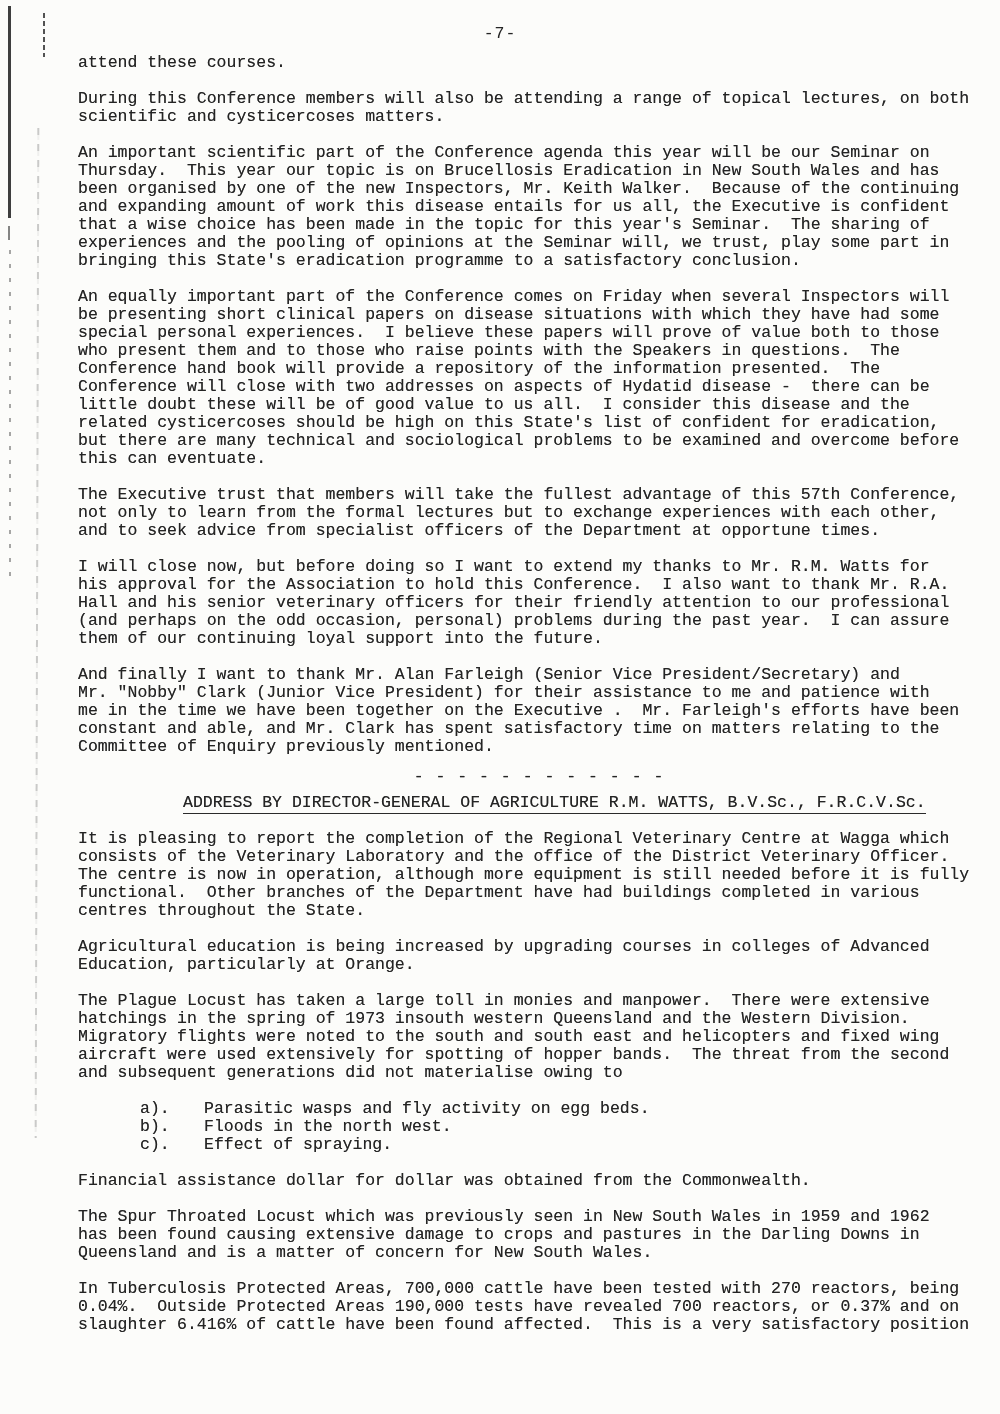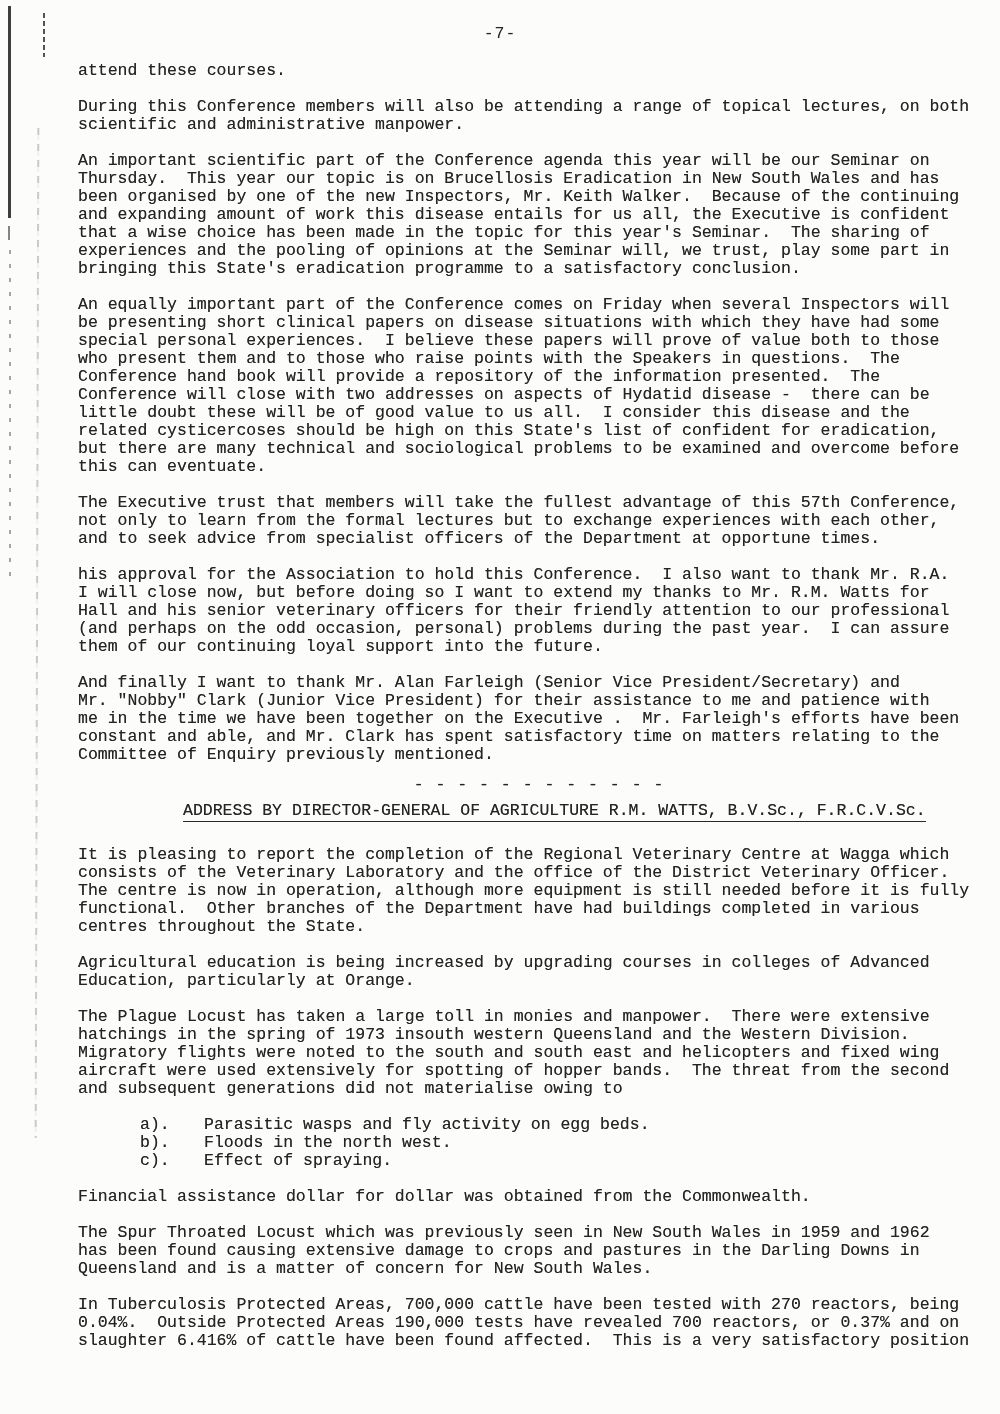--- a/index.html
+++ b/index.html
@@ -17,37 +17,37 @@
   }
   .page-number {
     position: absolute;
     top: 24px; left: 0; width: 1000px;
     text-align: center;
     font-size: 16.5px;
     letter-spacing: 1px;
   }
   .page-body {
     position: absolute;
-    left: 78px; top: 62px; width: 922px;
+    left: 78px; top: 54px; width: 922px;
     font-size: 16.5px;
     line-height: 18px;
     text-shadow: 0 0 0.5px rgba(20,20,20,0.55);
   }
   .block { margin: 0 0 18px 0; }
   .line { white-space: pre; }
   .block-separator {
     text-align: center;
     margin-top: -6px;
     margin-bottom: 8px;
     letter-spacing: 1px;
     white-space: pre;
   }
   .block-heading {
     padding-left: 105px;
-    margin-bottom: 26px;
+    margin-bottom: 18px;
     white-space: pre;
   }
   .block-heading .u {
     border-bottom: 1.6px solid #2a2a2a;
     padding-bottom: 1px;
   }
   .block-list .line { padding-left: 62px; }
   .list-label { display: inline-block; width: 64px; }
   
   .artifact { position: absolute; pointer-events: none; }
@@ -80,21 +80,21 @@
   <div class="artifact wavy-line"></div>
 
   <div class="page-number">-7-</div>
 
   <div class="page-body">
       <div class="block block-paragraph">
         <div class="line">attend these courses.</div>
       </div>
       <div class="block block-paragraph">
         <div class="line">During this Conference members will also be attending a range of topical lectures, on both</div>
-        <div class="line">scientific and administrative manpower.</div>
+        <div class="line">scientific and cysticercoses matters.</div>
       </div>
       <div class="block block-paragraph">
         <div class="line">An important scientific part of the Conference agenda this year will be our Seminar on</div>
         <div class="line">Thursday.  This year our topic is on Brucellosis Eradication in New South Wales and has</div>
         <div class="line">been organised by one of the new Inspectors, Mr. Keith Walker.  Because of the continuing</div>
         <div class="line">and expanding amount of work this disease entails for us all, the Executive is confident</div>
         <div class="line">that a wise choice has been made in the topic for this year's Seminar.  The sharing of</div>
         <div class="line">experiences and the pooling of opinions at the Seminar will, we trust, play some part in</div>
         <div class="line">bringing this State's eradication programme to a satisfactory conclusion.</div>
       </div>
@@ -109,22 +109,22 @@
         <div class="line">related cysticercoses should be high on this State's list of confident for eradication,</div>
         <div class="line">but there are many technical and sociological problems to be examined and overcome before</div>
         <div class="line">this can eventuate.</div>
       </div>
       <div class="block block-paragraph">
         <div class="line">The Executive trust that members will take the fullest advantage of this 57th Conference,</div>
         <div class="line">not only to learn from the formal lectures but to exchange experiences with each other,</div>
         <div class="line">and to seek advice from specialist officers of the Department at opportune times.</div>
       </div>
       <div class="block block-paragraph">
+        <div class="line">I will close now, but before doing so I want to extend my thanks to Mr. R.M. Watts for</div>
         <div class="line">his approval for the Association to hold this Conference.  I also want to thank Mr. R.A.</div>
-        <div class="line">I will close now, but before doing so I want to extend my thanks to Mr. R.M. Watts for</div>
         <div class="line">Hall and his senior veterinary officers for their friendly attention to our professional</div>
         <div class="line">(and perhaps on the odd occasion, personal) problems during the past year.  I can assure</div>
         <div class="line">them of our continuing loyal support into the future.</div>
       </div>
       <div class="block block-paragraph">
         <div class="line">And finally I want to thank Mr. Alan Farleigh (Senior Vice President/Secretary) and</div>
         <div class="line">Mr. "Nobby" Clark (Junior Vice President) for their assistance to me and patience with</div>
         <div class="line">me in the time we have been together on the Executive .  Mr. Farleigh's efforts have been</div>
         <div class="line">constant and able, and Mr. Clark has spent satisfactory time on matters relating to the</div>
         <div class="line">Committee of Enquiry previously mentioned.</div>

